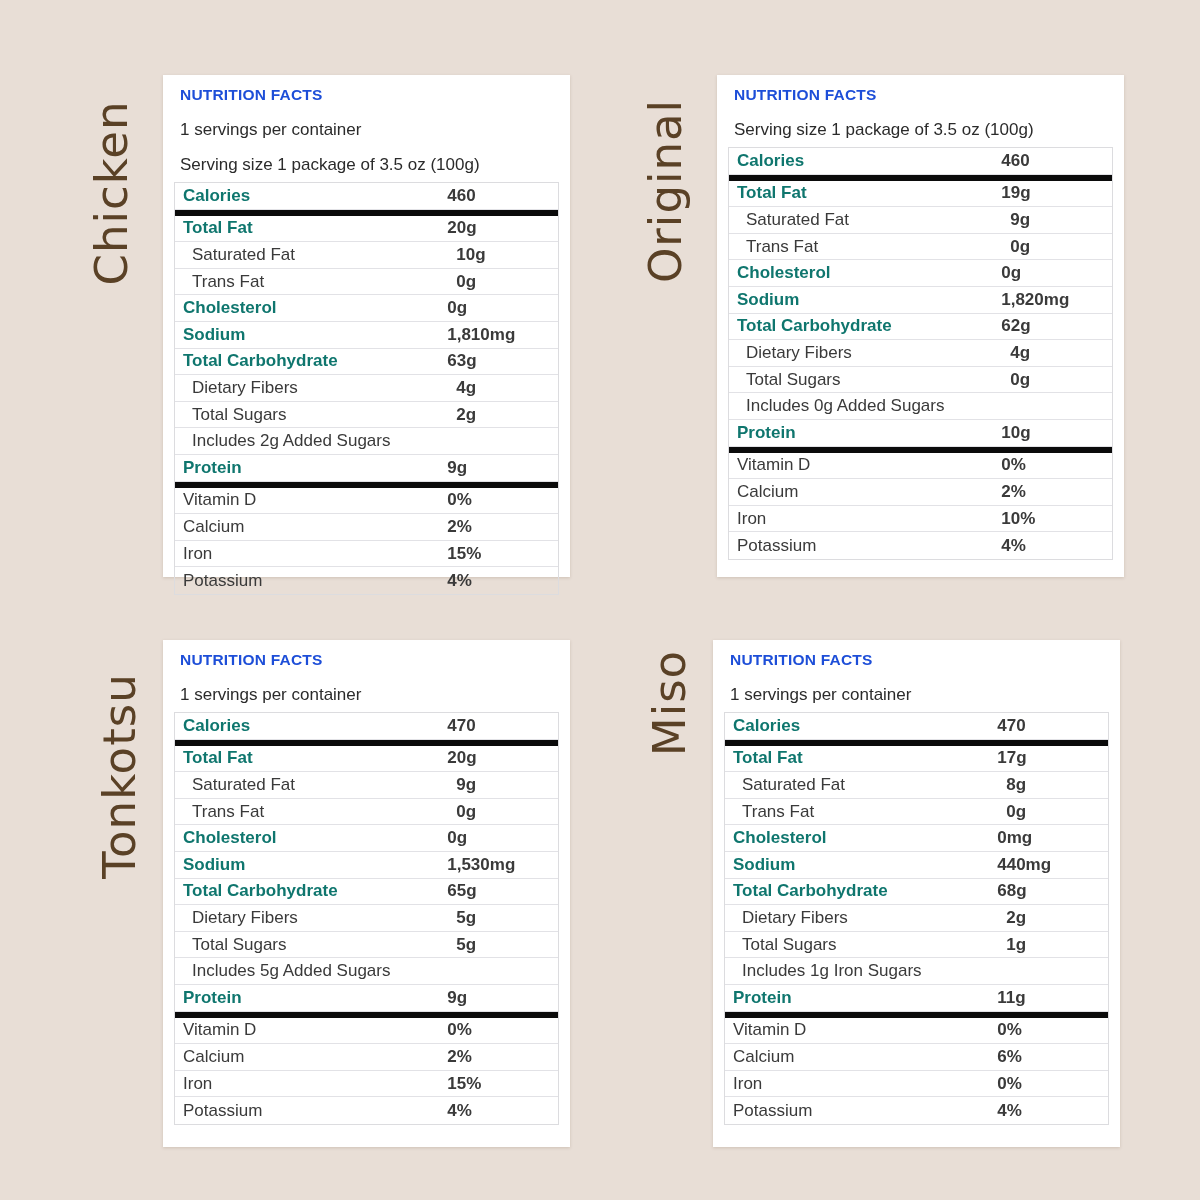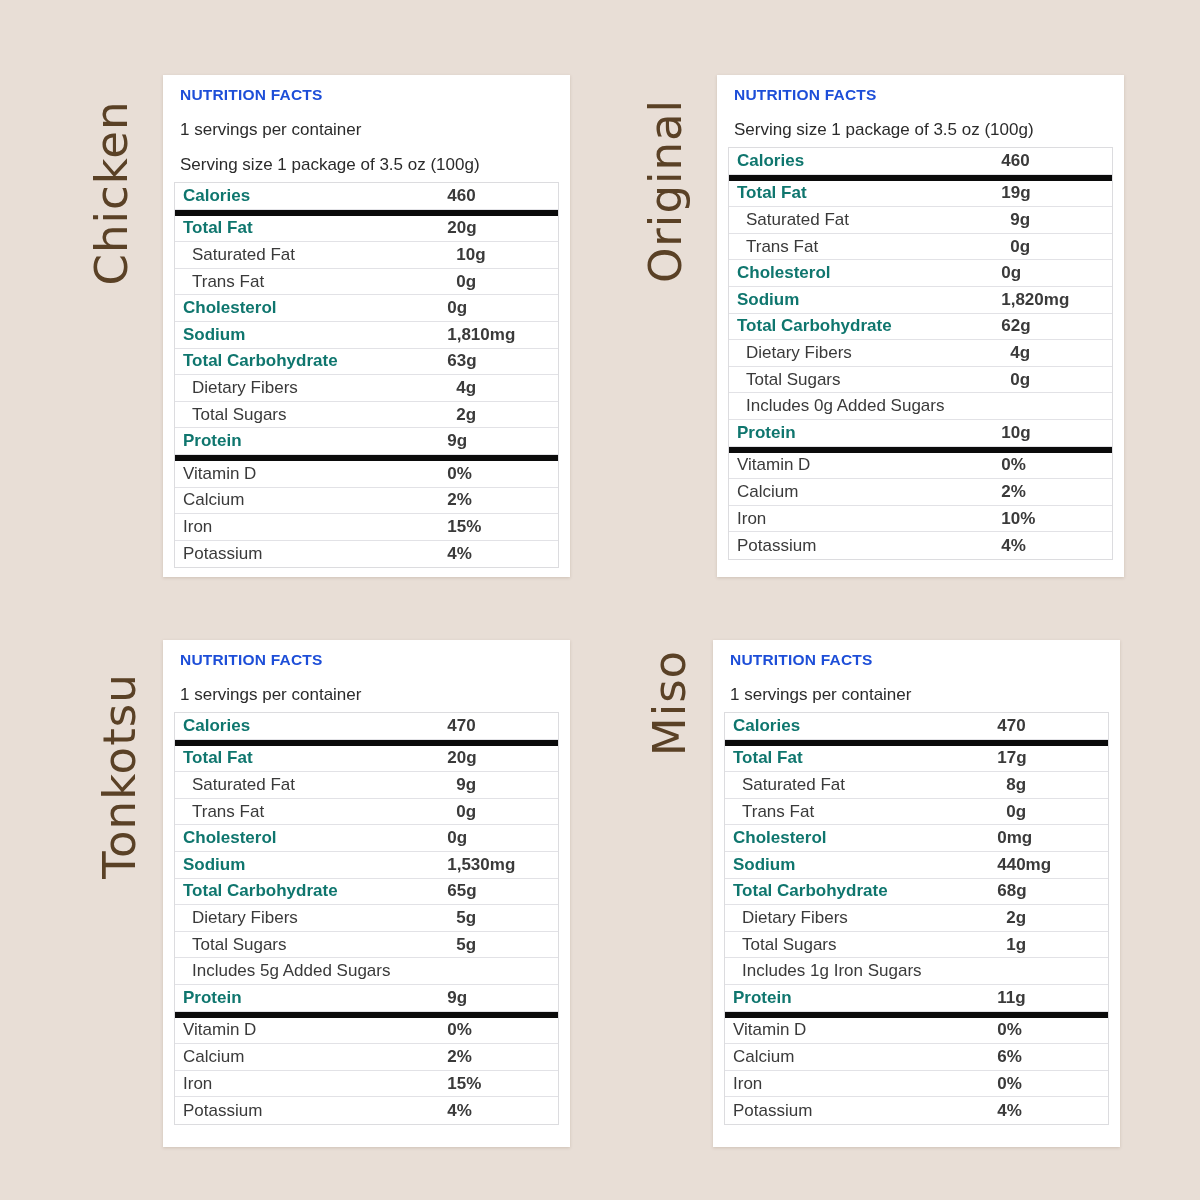--- a/index.html
+++ b/index.html
@@ -118,20 +118,24 @@
         <span class="val">63g</span>
       </div>
       <div class="row indent">
         <span class="lbl">Dietary Fibers</span>
         <span class="val">4g</span>
       </div>
       <div class="row indent">
         <span class="lbl">Total Sugars</span>
         <span class="val">2g</span>
       </div>
+      <div class="row indent">
+        <span class="lbl">Includes 2g Added Sugars</span>
+        <span class="val"></span>
+      </div>
       <div class="row bold">
         <span class="lbl">Protein</span>
         <span class="val">9g</span>
       </div>
       <div class="bar"></div>
       <div class="row">
         <span class="lbl">Vitamin D</span>
         <span class="val">0%</span>
       </div>
       <div class="row">

